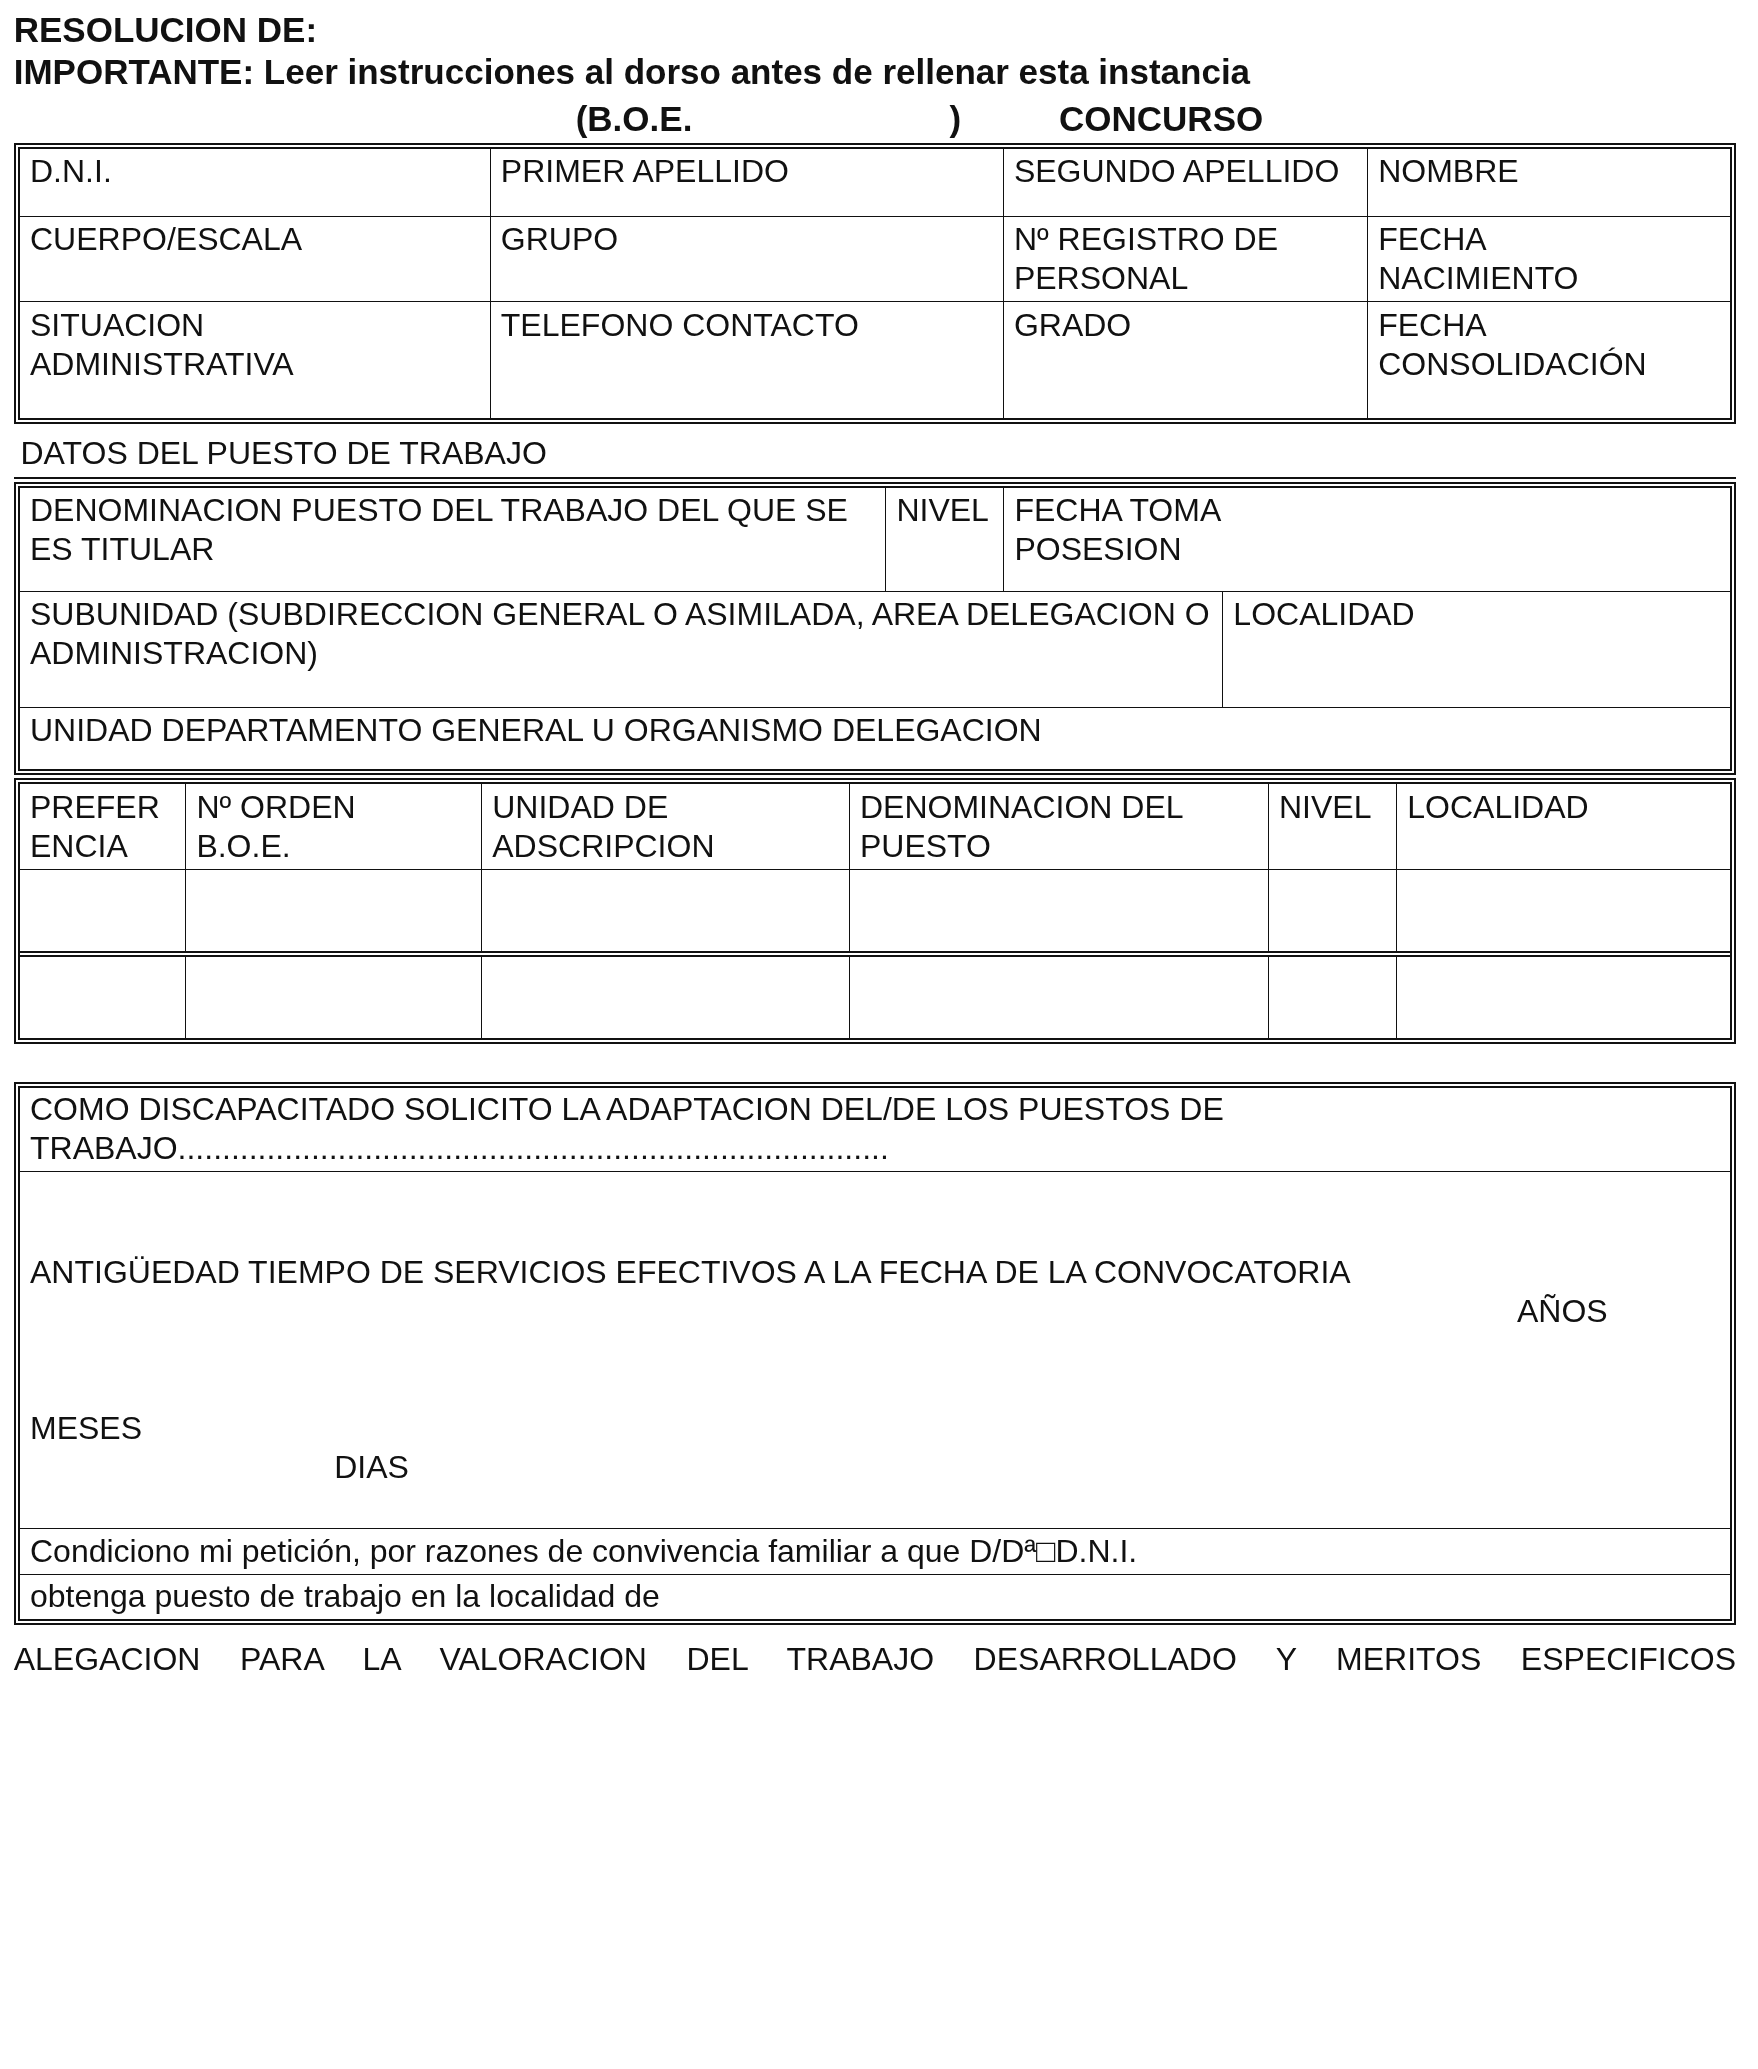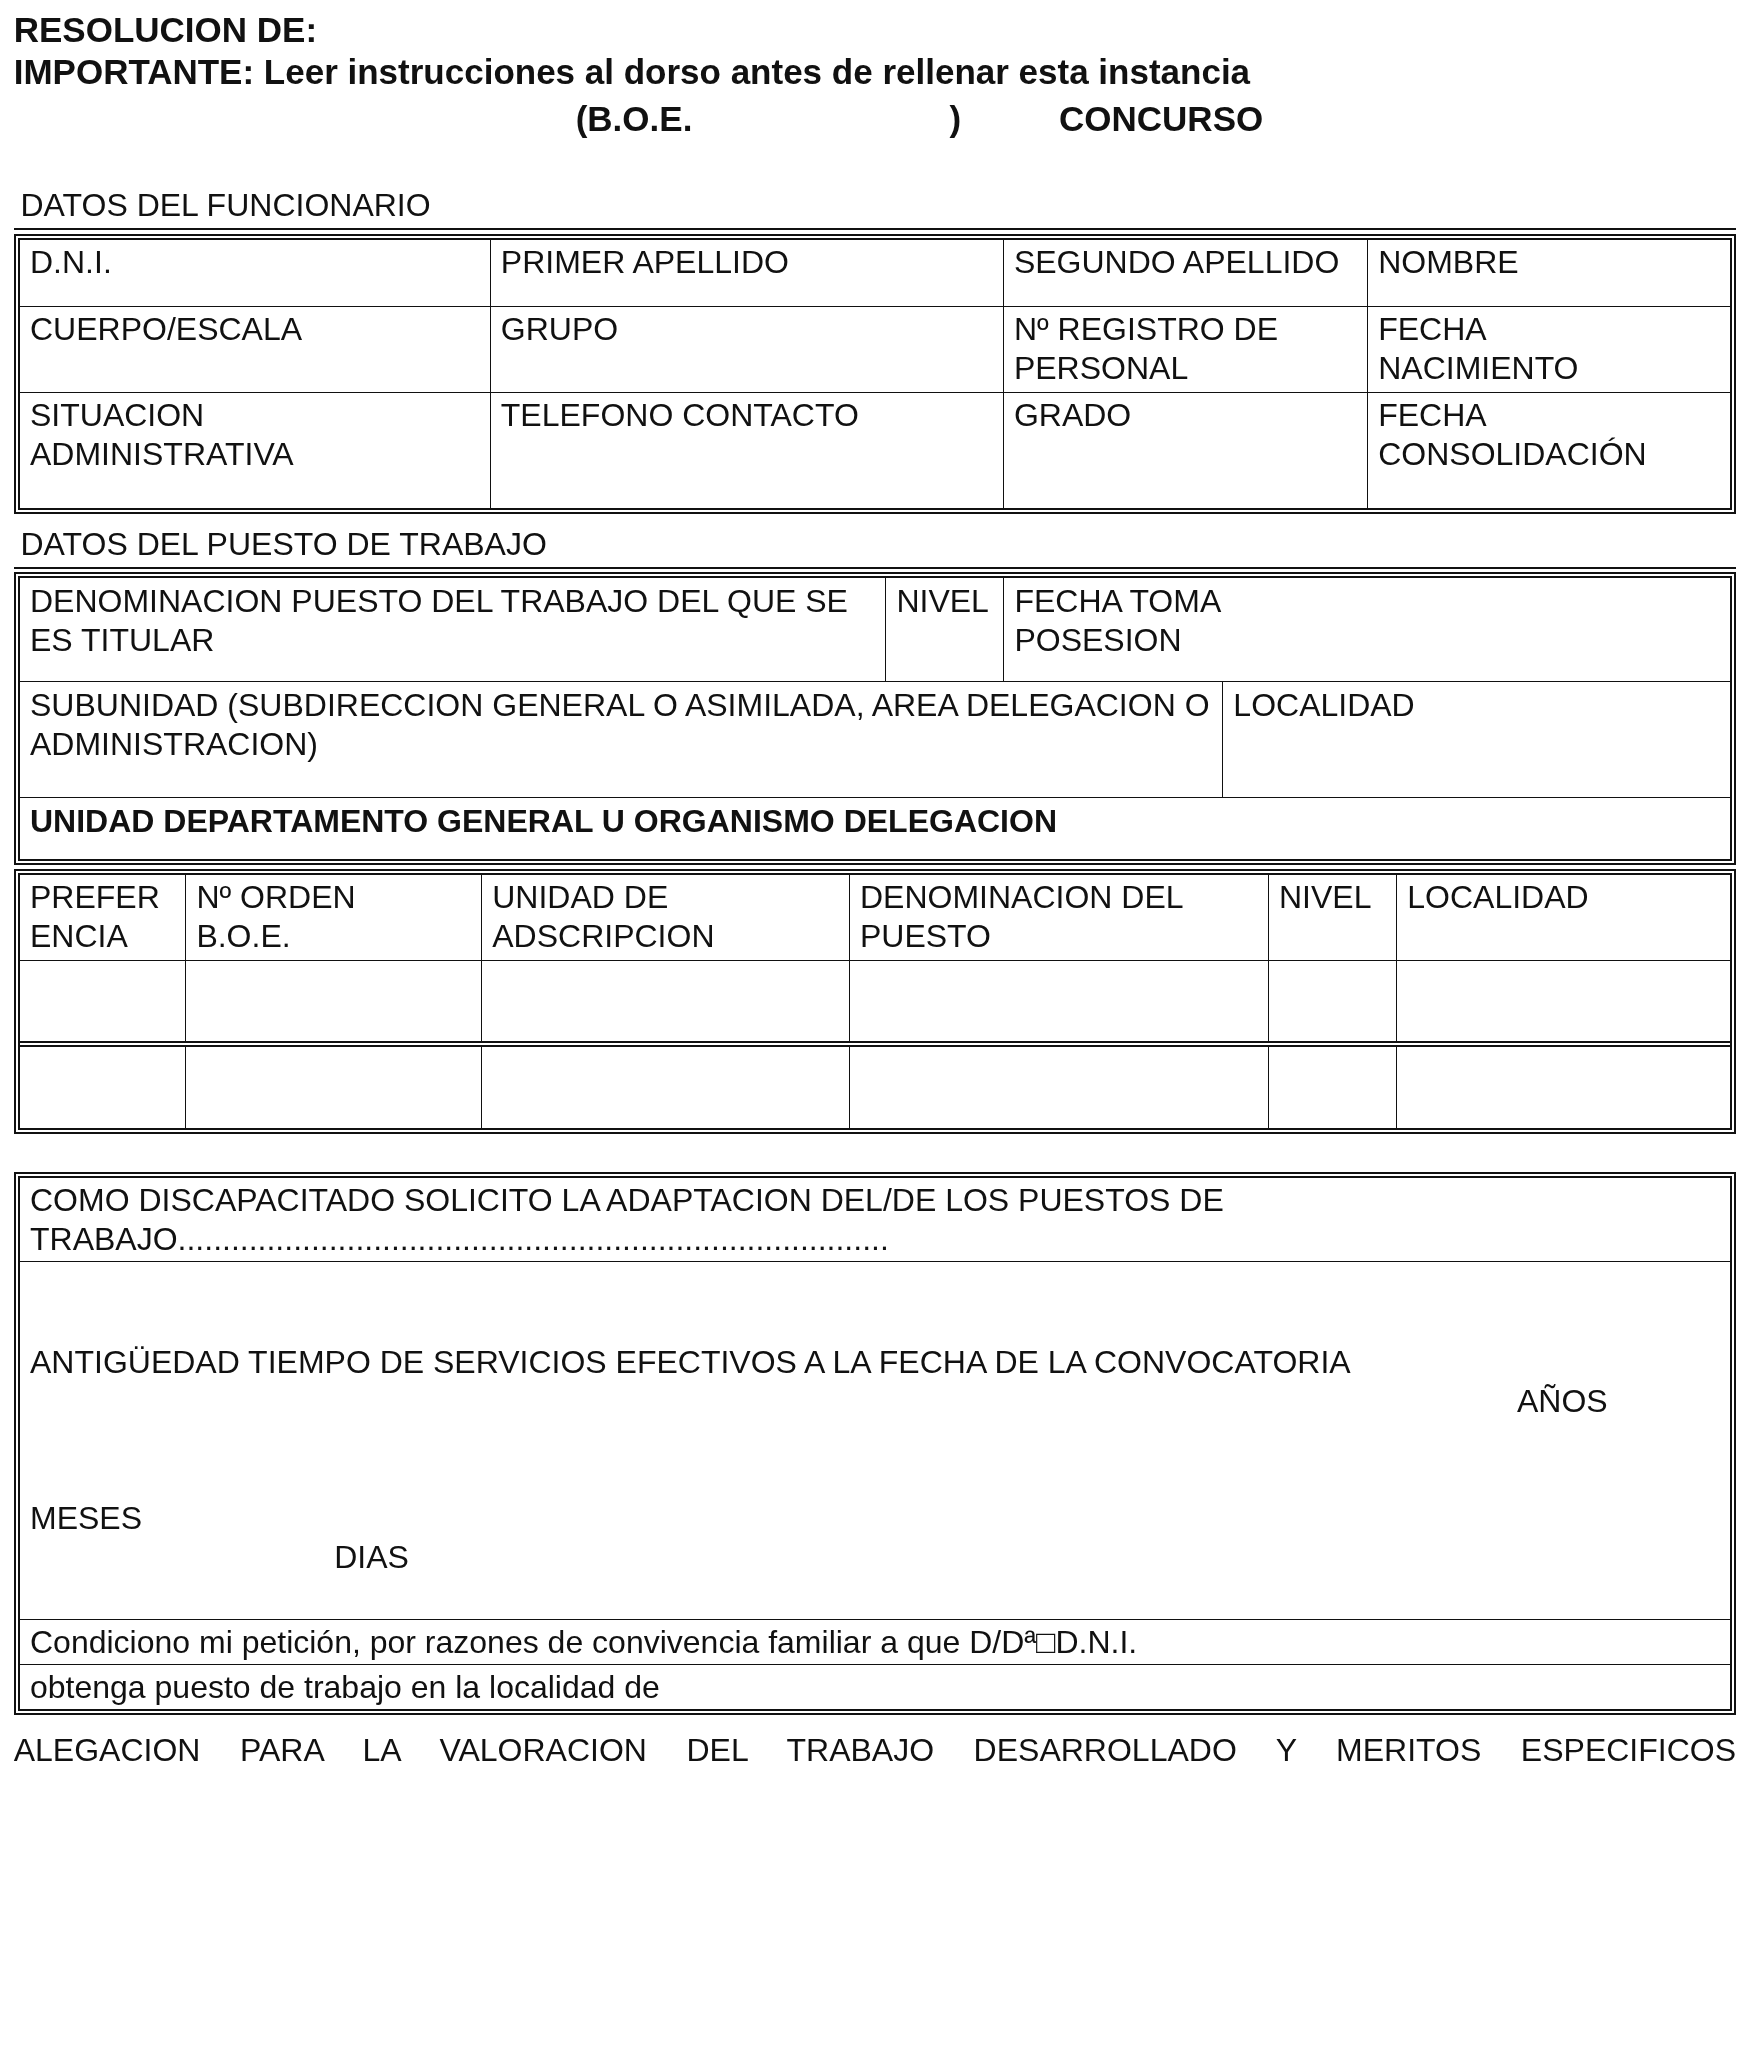--- a/index.html
+++ b/index.html
@@ -52,21 +52,21 @@
 
   .pr1 { min-height: 103px; }
   .pr2 { min-height: 116px; }
   .pr3 { min-height: 62px; }
   .pc-denominacion { flex: 0 0 50.6%; }
   .pc-nivel        { flex: 0 0 6.9%; }
   .pc-modo         { flex: 0 0 19.8%; }
   .pc-fecha        { flex: 1; }
   .pc-subunidad    { flex: 0 0 70.3%; }
   .pc-localidad    { flex: 1; }
-  .pc-unidad       { flex: 1; font-weight: bold; }
+  .pc-unidad       { flex: 1; }
 
   
   .mbox { margin-top: 38px; }
   .mrow { padding: 2.6px 10.3px; white-space: pre-line; position: relative; }
   .mrow + .mrow { border-top: 1.7px solid #111; }
   .mr-a { min-height: 72px; }
   .mr-b { min-height: 77px; }
   .mr-c { min-height: 77px; }
   .mr-d1 { min-height: 39px; }
   .mr-d2 { min-height: 39px; }
@@ -84,21 +84,20 @@
 <div class="page">
 
   <div>
     <div class="hline">RESOLUCION DE:</div>
     <div class="hline">IMPORTANTE: Leer instrucciones al dorso antes de rellenar esta instancia</div>
     <div class="hline boe-line">
       <span>(B.O.E.</span><span class="boe-close">)</span><span class="concurso">CONCURSO</span>
     </div>
   </div>
 
-  <div class="sec-title first">DATOS DEL FUNCIONARIO</div>
   <div class="dbox">
     <table class="grid">
       <colgroup>
           <col style="width:27.5%">
           <col style="width:30%">
           <col style="width:21.3%">
           <col style="width:21.2%">
         </colgroup>
       <tbody>
           <tr style="height:67px">

